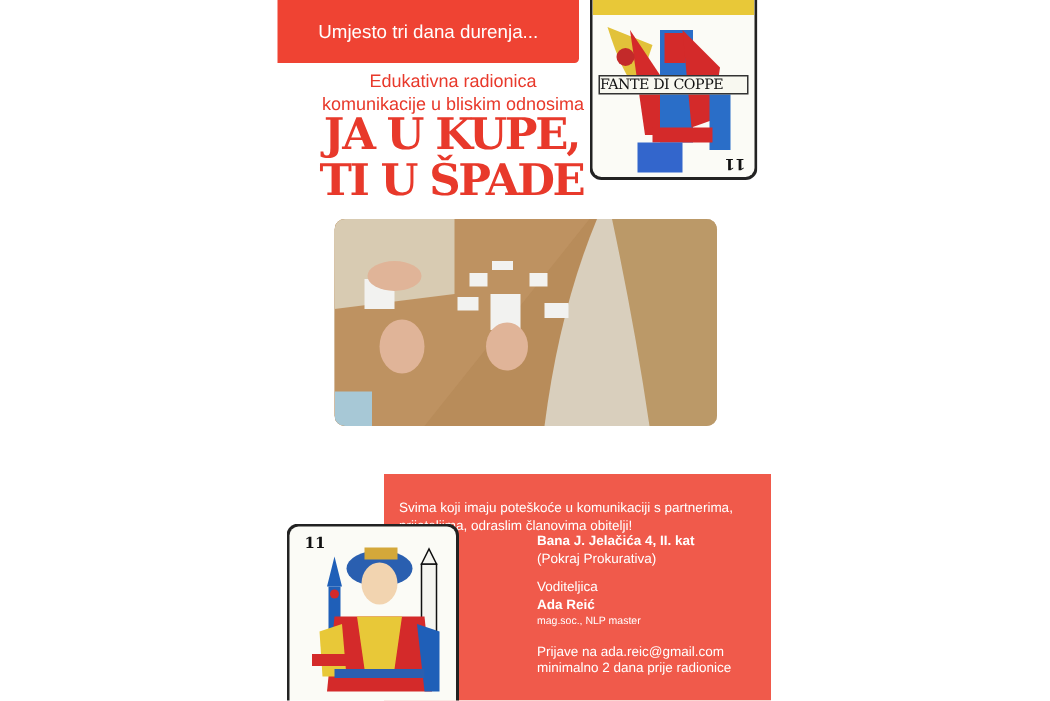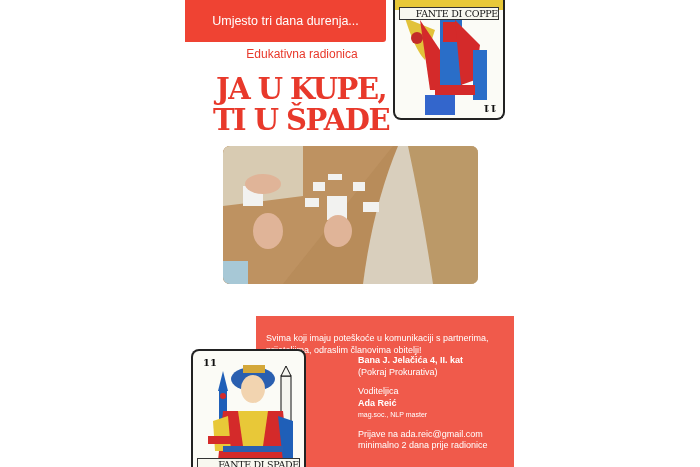--- a/index.html
+++ b/index.html
@@ -7,41 +7,42 @@
            font-family:"Liberation Sans", sans-serif; }
     .abs { position:absolute; }
     .top-banner { left:185px; top:0; width:201px; height:42px; background:#ef4333; border-radius:0 0 3px 0; }
     .top-banner span { position:absolute; left:0; right:0; top:14px; text-align:center; color:#fff; font-size:12.5px; }
     .subtitle { left:212px; top:47px; width:180px; color:#e8392b; font-size:12px; line-height:15px; text-align:center; }
     .title { left:210px; top:74px; width:182px; color:#e8392b; font-family:"DejaVu Serif", serif; font-weight:bold;
              font-size:29px; line-height:31px; text-align:center; letter-spacing:-1.5px; }
     .card { border:2px solid #222; border-radius:8px; background:#fbfbf6; overflow:hidden; }
     .card-top { left:393px; top:-10px; width:108px; height:128px; border-top:none; }
     .card-bottom { left:191px; top:349px; width:111px; height:130px; border-bottom:none; }
-    .card-label { position:absolute; left:4px; right:4px; background:#f8f8f0; border:1px solid #333; text-align:right;
-                  font-family:"DejaVu Serif", serif; font-size:9.5px; color:#111; letter-spacing:-0.3px; }
+    .card-label { position:absolute; left:4px; right:4px; background:#f8f8f0; border:1px solid #333; text-align:left;
+                  font-family:"DejaVu Serif", serif; font-size:9.5px; color:#111; letter-spacing:-0.3px;margin-top:43px; }
     .card-num { position:absolute; font-family:"DejaVu Serif", serif; font-weight:bold; font-size:10px; color:#111; }
     .photo { left:223px; top:146px; width:255px; height:138px; border-radius:7px; overflow:hidden;
              background:linear-gradient(160deg,#c9b896 0%,#b58a55 30%,#c39461 55%,#d9d5cc 70%,#e8e2d4 100%); }
     .info { left:256px; top:316px; width:258px; height:151px; background:#f05a4b; color:#fff; }
     .info .intro { position:absolute; left:10px; top:16px; width:245px; font-size:9px; line-height:12px; }
     .info .details { position:absolute; left:62px; top:39px; width:190px; font-size:9px; line-height:11.5px;margin-left:40px; }
     .b { font-weight:bold; }
     .small { font-size:7px; }
     .gap { height:8px; }
   </style>
 </head>
 <body>
 
 <div class="abs top-banner">
   <span>Umjesto tri dana durenja...</span>
 </div>
 
 <div class="abs subtitle">
   <div>Edukativna radionica</div>
+  <div>komunikacije u bliskim odnosima</div>
 </div>
 
 <div class="abs title">
   <div>JA U KUPE,</div>
   <div>TI U ŠPADE</div>
 </div>
 
 <div class="abs card card-top">
   <svg width="108" height="128" style="position:absolute;left:0;top:0">
     <rect x="0" y="0" width="108" height="20" fill="#e8c838"></rect>

